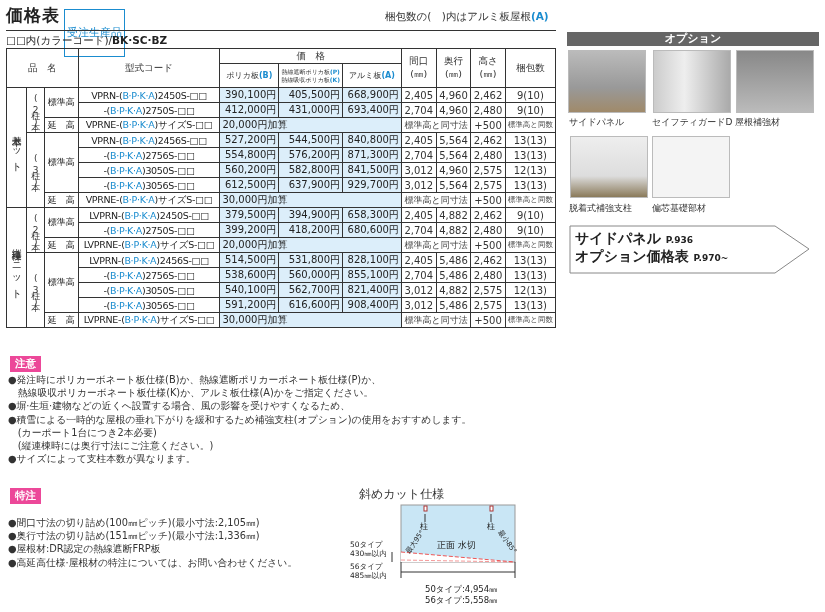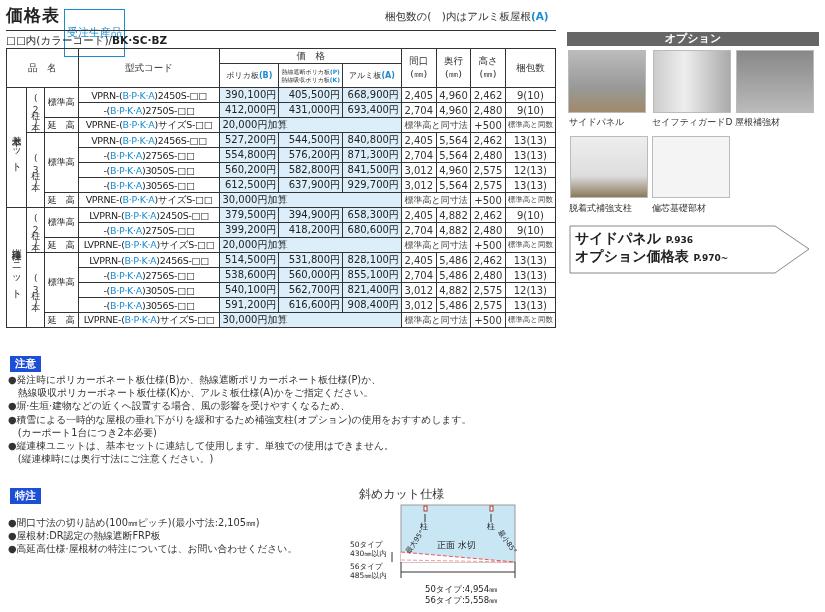--- a/index.html
+++ b/index.html
@@ -16,21 +16,21 @@
 table.pt td,table.pt th{border:1px solid #333;height:15px;padding:0 2px;text-align:center;font-weight:normal;white-space:nowrap}
 table.pt th{font-size:9.5px;color:#333}
 table.pt{border-top:1.5px solid #333;border-bottom:1.5px solid #333}
 .vt{writing-mode:vertical-rl;text-orientation:upright;font-size:10px;letter-spacing:1px;color:#333}
 .code{text-align:left;font-size:9.5px;font-weight:bold;letter-spacing:-0.3px}
 .code .b{color:#1a8ccf}
 .price{background:#dceefa;font-weight:bold;text-align:right!important;font-size:10px}
 .dim{color:#333;font-size:10px}
 .sm{font-size:7.5px;color:#444}
 .bl{color:#1a8ccf;font-weight:bold}
-.sect{background:#1d4ed8;color:#fff;font-size:10.5px;font-weight:bold;padding:1px 5px}
+.sect{background:#ec4899;color:#fff;font-size:10.5px;font-weight:bold;padding:1px 5px}
 .notes{font-size:9.8px;line-height:13.2px;color:#333}
 .opt-head{left:567px;top:32px;width:252px;height:14px;background:#666;color:#fff;font-size:11px;font-weight:bold;text-align:center;line-height:14px}
 .ph{border:1px solid #bbb;background:#ddd}
 .cap{font-size:9px;color:#333}
 </style>
 </head>
 <body>
 
 <div class="abs title">価格表</div>
 <div class="abs badge">受注生産品</div>
@@ -234,27 +234,28 @@
     </tbody>
 </table>
 
 <div class="abs sect" style="left:10px;top:356px">注意</div>
 <div class="abs notes" style="left:8px;top:373px;width:560px" id="caution">
     <div>●発注時にポリカーボネート板仕様(B)か、熱線遮断ポリカーボネート板仕様(P)か、</div>
     <div>　熱線吸収ポリカーボネート板仕様(K)か、アルミ板仕様(A)かをご指定ください。</div>
     <div>●塀·生垣·建物などの近くへ設置する場合、風の影響を受けやすくなるため、</div>
     <div>●積雪による一時的な屋根の垂れ下がりを緩和するため補強支柱(オプション)の使用をおすすめします。</div>
     <div>　(カーポート1台につき2本必要)</div>
-    <div>●縦連棟ユニットは、基本セットに連結して使用します。単独での使用はできません。</div>
     <div>　(縦連棟時には奥行寸法にご注意ください。)</div>
+    <div>●サイズによって支柱本数が異なります。</div>
   </div>
 
 <div class="abs sect" style="left:10px;top:488px">特注</div>
 <div class="abs notes" style="left:8px;top:516px;width:320px" id="special">
     <div>●間口寸法の切り詰め(100㎜ピッチ)(最小寸法:2,105㎜)</div>
+    <div>●奥行寸法の切り詰め(151㎜ピッチ)(最小寸法:1,336㎜)</div>
     <div>●屋根材:DR認定の熱線遮断FRP板</div>
     <div>●高延高仕様·屋根材の特注については、お問い合わせください。</div>
   </div>
 
 <div class="abs" style="left:359px;top:486px;font-size:12px;font-weight:normal;color:#333">斜めカット仕様</div>
 <svg class="abs" style="left:330px;top:500px" width="200" height="112">
   <rect x="71" y="5" width="114" height="57" fill="#c9e6f5" stroke="#999"></rect>
   <polygon points="71,52 185,62 185,62 71,62" fill="#fff"></polygon>
   <line x1="71" y1="52" x2="185" y2="62" stroke="#e55" stroke-dasharray="4,2"></line>
   <line x1="71" y1="60" x2="185" y2="62" stroke="#e55" stroke-dasharray="4,2" opacity=".6"></line>

